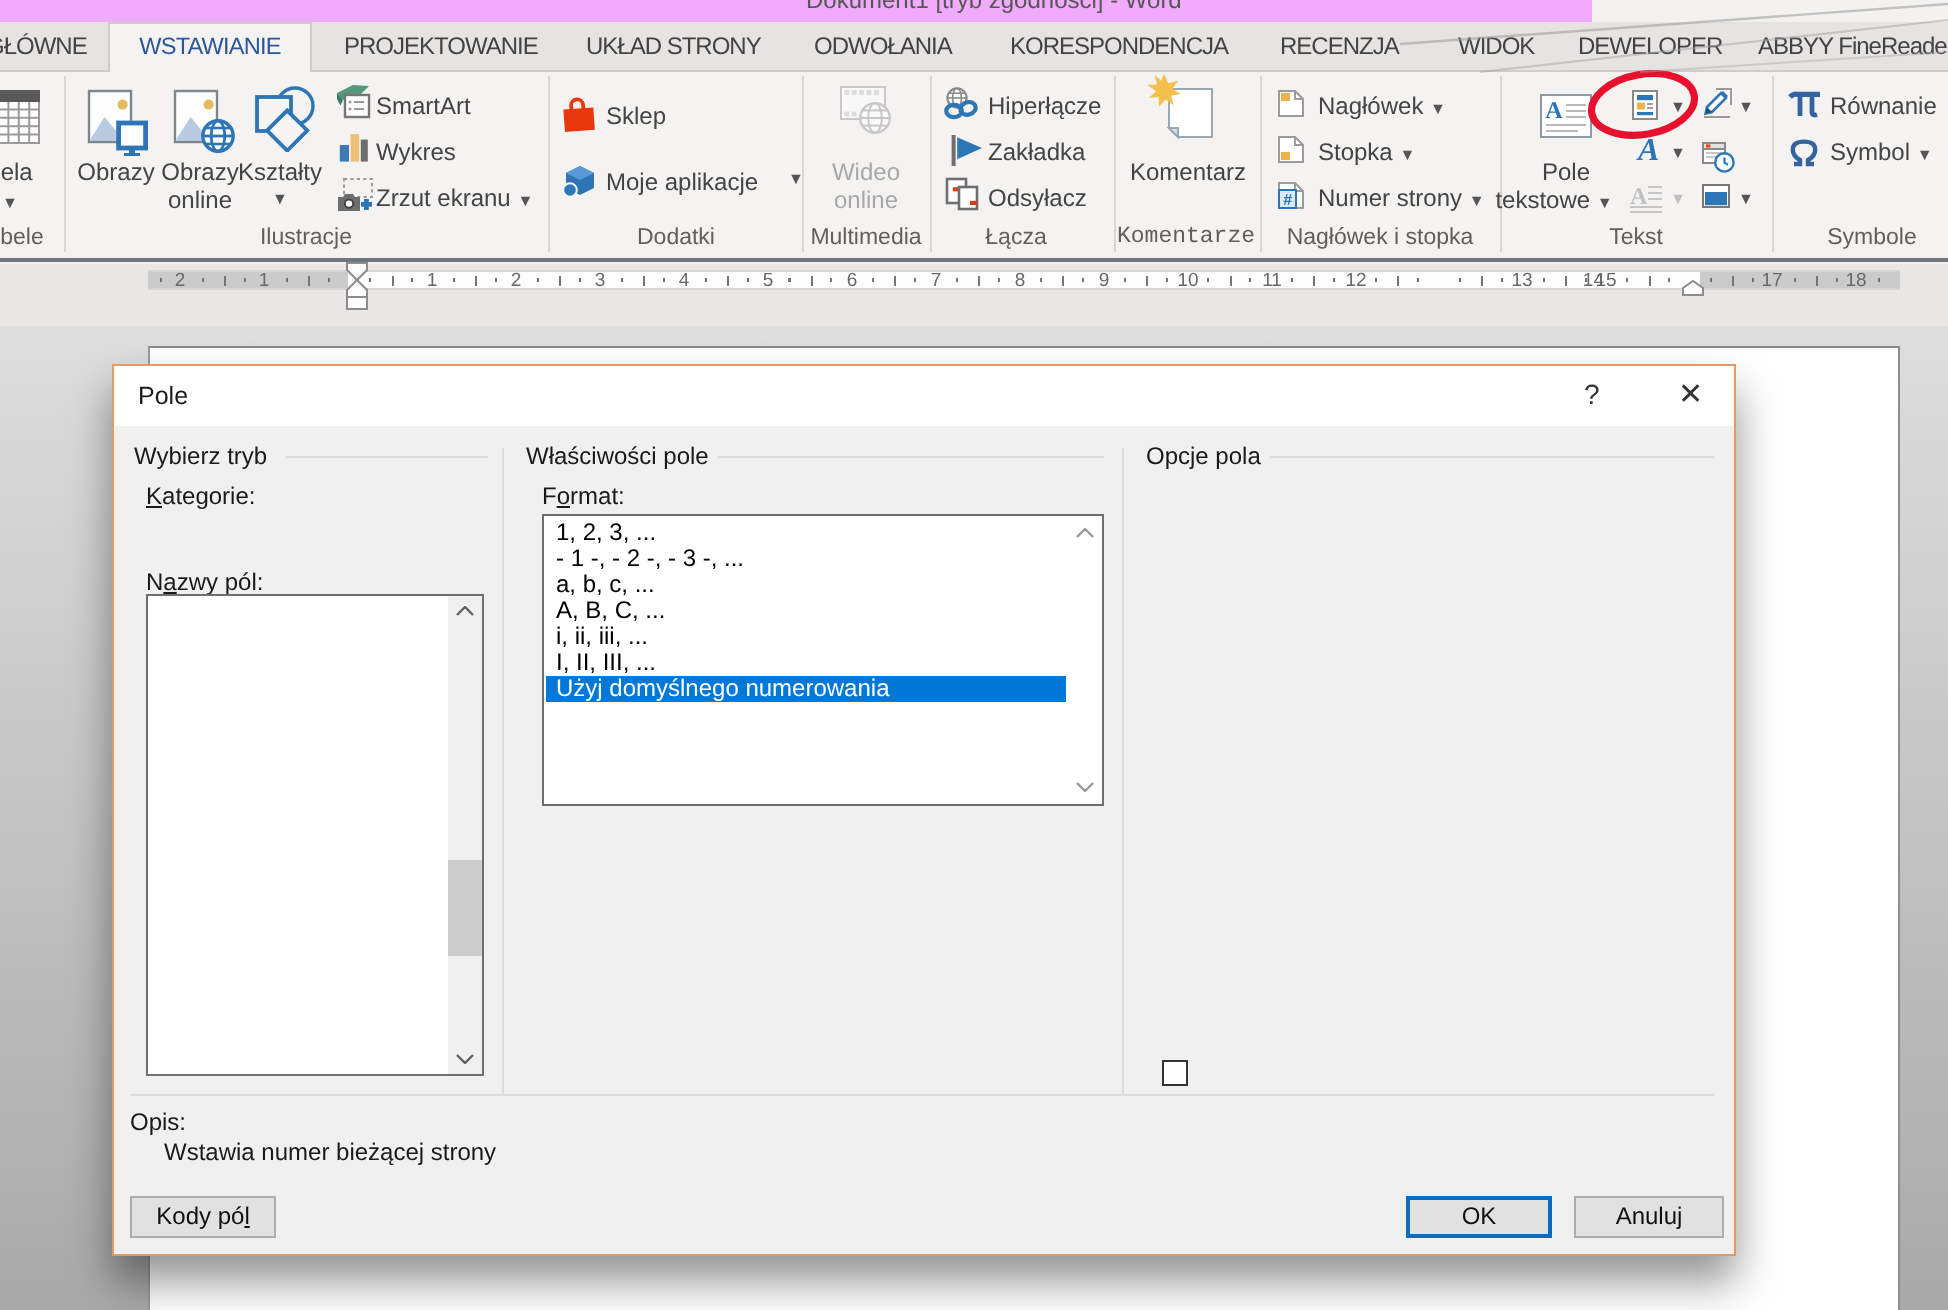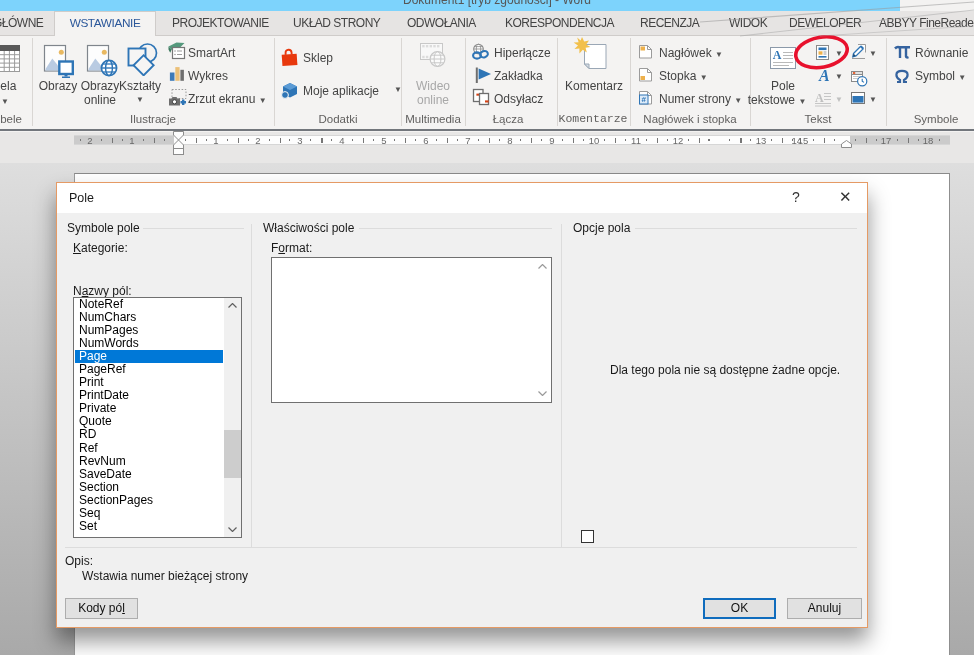--- a/index.html
+++ b/index.html
@@ -1,20 +1,20 @@
 <!DOCTYPE html>
 <html><head>
 <meta charset="utf-8">
 <style>
   html,body{margin:0;padding:0;}
   body{width:974px;height:655px;overflow:hidden;position:relative;
        font-family:"Liberation Sans",sans-serif;background:#f3f2f1;}
   .abs{position:absolute;}
   
-  #topstrip{left:0;top:0;width:900px;height:11px;background:#7dd3fc;overflow:hidden;}
+  #topstrip{left:0;top:0;width:796px;height:11px;background:#f0abfc;overflow:hidden;}
   #titletxt{left:403px;top:-7px;font-size:12px;color:#565656;}
   #tabrow{left:0;top:11px;width:974px;height:25px;background:#e6e4e3;border-bottom:1px solid #cfccca;box-sizing:border-box;}
   .tab{position:absolute;top:2px;height:20px;line-height:20px;font-size:12px;color:#434343;letter-spacing:-0.5px;}
   #seltab{position:absolute;left:54px;top:0px;width:102px;height:25px;background:#f4f3f2;
           border:1px solid #cfccca;border-bottom:none;box-sizing:border-box;
           color:#2b579a;text-align:center;line-height:22px;font-size:11.8px;letter-spacing:-0.4px;}
   
   #ribbon{left:0;top:36px;width:974px;height:93px;background:#f4f3f2;}
   .gsep{position:absolute;top:2px;width:1px;height:88px;background:#d9d6d3;}
   .glabel{position:absolute;top:76px;height:14px;line-height:14px;font-size:11.5px;color:#605f5e;text-align:center;}
@@ -347,61 +347,59 @@
 <div class="abs" id="doc">
     <div id="page"></div>
   </div>
 <div class="abs" id="dlg">
   <div id="dlgtitle">
     <div class="dtxt" style="left:12px;top:8px;font-size:12.5px;">Pole</div>
     <div class="dtxt" style="left:735px;top:6px;font-size:14px;color:#333;">?</div>
     <div class="dtxt" style="left:782px;top:5px;font-size:15px;color:#333;">✕</div>
   </div>
 
-  <div class="dtxt" style="left:10px;top:38px;">Symbole pole</div>
+  <div class="dtxt" style="left:10px;top:38px;">Wybierz tryb</div>
   <div class="etch" style="left:86px;top:45px;width:101px;height:1px;"></div>
   <div class="etch" style="left:194px;top:41px;width:1px;height:323px;"></div>
   <div class="dtxt" style="left:206px;top:38px;">Właściwości pole</div>
   <div class="etch" style="left:302px;top:45px;width:193px;height:1px;"></div>
   <div class="etch" style="left:504px;top:41px;width:1px;height:323px;"></div>
   <div class="dtxt" style="left:516px;top:38px;">Opcje pola</div>
   <div class="etch" style="left:578px;top:45px;width:222px;height:1px;"></div>
 
   <div class="dtxt" style="left:16px;top:58px;"><u>K</u>ategorie:</div>
   <div class="dtxt" style="left:16px;top:101px;">N<u>a</u>zwy pól:</div>
   <div class="field" id="lb1" style="left:16px;top:114px;width:169px;height:241px;font-size:12px;line-height:13.05px;">
-    <div style="position:absolute;left:1px;top:0px;right:18px;padding-left:4px;">
-      NoteRef<br>NumChars<br>NumPages<br>NumWords<br>
-      <span class="sel" style="display:block;margin-left:-4px;padding-left:4px;">Page</span>
-      PageRef<br>Print<br>PrintDate<br>Private<br>Quote<br>RD<br>Ref<br>RevNum<br>SaveDate<br>Section<br>SectionPages<br>Seq<br>Set
-    </div>
     <div style="position:absolute;right:0;top:0;bottom:0;width:17px;background:#f0f0f0;">
       <svg width="9" height="5" style="position:absolute;left:4px;top:5px;">
           <path d="M0.5 4.5 L4.5 0.5 L8.5 4.5" fill="none" stroke="#606060" stroke-width="1.2"></path>
         </svg>
       <svg width="9" height="5" style="position:absolute;left:4px;bottom:5px;">
           <path d="M0.5 0.5 L4.5 4.5 L8.5 0.5" fill="none" stroke="#606060" stroke-width="1.2"></path>
         </svg>
       <div style="position:absolute;left:0;top:132px;width:17px;height:48px;background:#cdcdcd;"></div>
     </div>
   </div>
 
   <div class="dtxt" style="left:214px;top:58px;">F<u>o</u>rmat:</div>
   <div class="field" id="lb2" style="left:214px;top:74px;width:281px;height:146px;font-size:12px;line-height:13.05px;">
+    <div style="position:absolute;left:1px;top:2px;right:18px;padding-left:5px;">
+      1, 2, 3, ...<br>- 1 -, - 2 -, - 3 -, ...<br>a, b, c, ...<br>A, B, C, ...<br>i, ii, iii, ...<br>I, II, III, ...<br>
+      <span class="sel" style="display:block;margin-left:-5px;padding-left:5px;">Użyj domyślnego numerowania</span>
+    </div>
     <div style="position:absolute;right:0;top:0;bottom:0;width:17px;">
       <svg width="9" height="5" style="position:absolute;left:4px;top:6px;">
           <path d="M0.5 4.5 L4.5 0.5 L8.5 4.5" fill="none" stroke="#9a9a9a" stroke-width="1.2"></path>
         </svg>
       <svg width="9" height="5" style="position:absolute;left:4px;bottom:6px;">
           <path d="M0.5 0.5 L4.5 4.5 L8.5 0.5" fill="none" stroke="#9a9a9a" stroke-width="1.2"></path>
         </svg>
     </div>
   </div>
 
-  <div class="dtxt" style="left:553px;top:180px;">Dla tego pola nie są dostępne żadne opcje.</div>
   <div class="field" style="left:524px;top:347px;width:13px;height:13px;border-color:#333;"></div>
 
   <div class="etch" style="left:8px;top:364px;width:792px;height:1px;"></div>
   <div class="dtxt" style="left:8px;top:371px;">Opis:</div>
   <div class="dtxt" style="left:25px;top:386px;">Wstawia numer bieżącej strony</div>
   <div class="btn" style="left:8px;top:415px;width:73px;height:21px;line-height:19px;">Kody pó<u>l</u></div>
   <div class="btn" style="left:646px;top:415px;width:73px;height:21px;line-height:17px;border:2px solid #0f6cbd;">OK</div>
   <div class="btn" style="left:730px;top:415px;width:75px;height:21px;line-height:19px;">Anuluj</div>
 </div>
 

